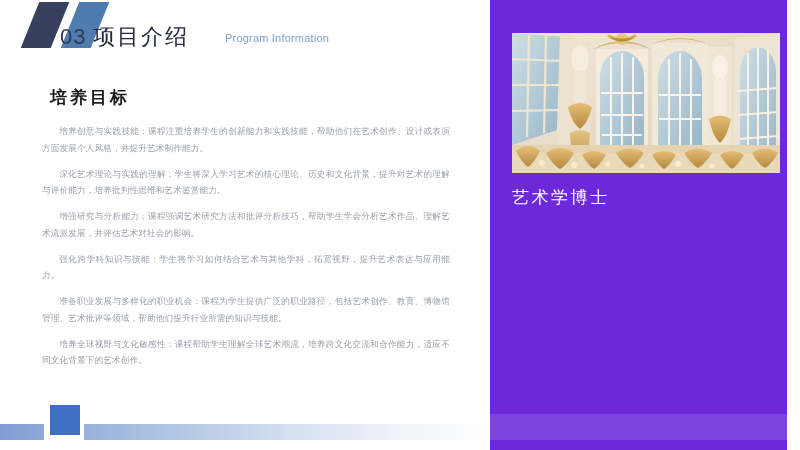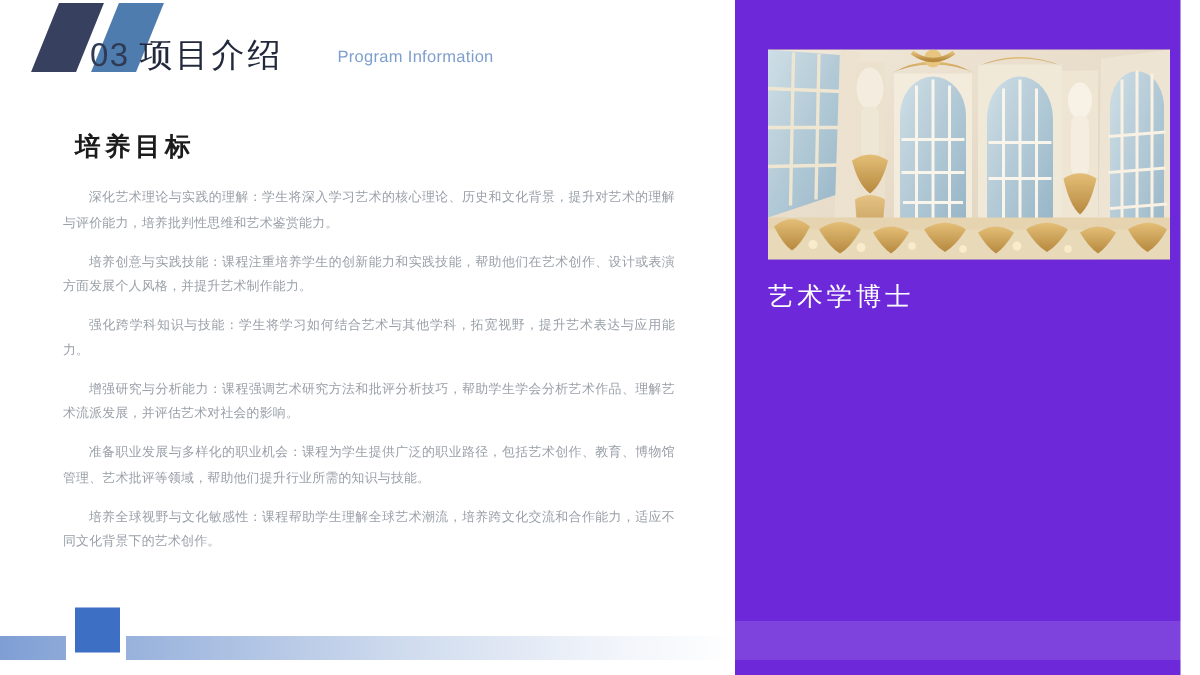--- a/index.html
+++ b/index.html
@@ -73,24 +73,24 @@
       <div class="bar bar-light"></div>
     </div>
     <div class="hdr-num">03</div>
     <div class="hdr-cn">项目介绍</div>
     <div class="hdr-en">Program Information</div>
   </div>
 
   <div class="left-body">
     <div class="sec-title">培养目标</div>
     <div class="paras">
+      <p class="para">培养创意与实践技能：课程注重培养学生的创新能力和实践技能，帮助他们在艺术创作、设计或表演方面发展个人风格，并提升艺术制作能力。</p>
       <p class="para">深化艺术理论与实践的理解：学生将深入学习艺术的核心理论、历史和文化背景，提升对艺术的理解与评价能力，培养批判性思维和艺术鉴赏能力。</p>
-      <p class="para">培养创意与实践技能：课程注重培养学生的创新能力和实践技能，帮助他们在艺术创作、设计或表演方面发展个人风格，并提升艺术制作能力。</p>
+      <p class="para">增强研究与分析能力：课程强调艺术研究方法和批评分析技巧，帮助学生学会分析艺术作品、理解艺术流派发展，并评估艺术对社会的影响。</p>
       <p class="para">强化跨学科知识与技能：学生将学习如何结合艺术与其他学科，拓宽视野，提升艺术表达与应用能力。</p>
-      <p class="para">增强研究与分析能力：课程强调艺术研究方法和批评分析技巧，帮助学生学会分析艺术作品、理解艺术流派发展，并评估艺术对社会的影响。</p>
       <p class="para">准备职业发展与多样化的职业机会：课程为学生提供广泛的职业路径，包括艺术创作、教育、博物馆管理、艺术批评等领域，帮助他们提升行业所需的知识与技能。</p>
       <p class="para">培养全球视野与文化敏感性：课程帮助学生理解全球艺术潮流，培养跨文化交流和合作能力，适应不同文化背景下的艺术创作。</p>
     </div>
   </div>
 
   <div class="bottom-gradient"></div>
   <div class="sq-white"></div>
   <div class="sq-blue"></div>
 
   <div class="right-panel">

